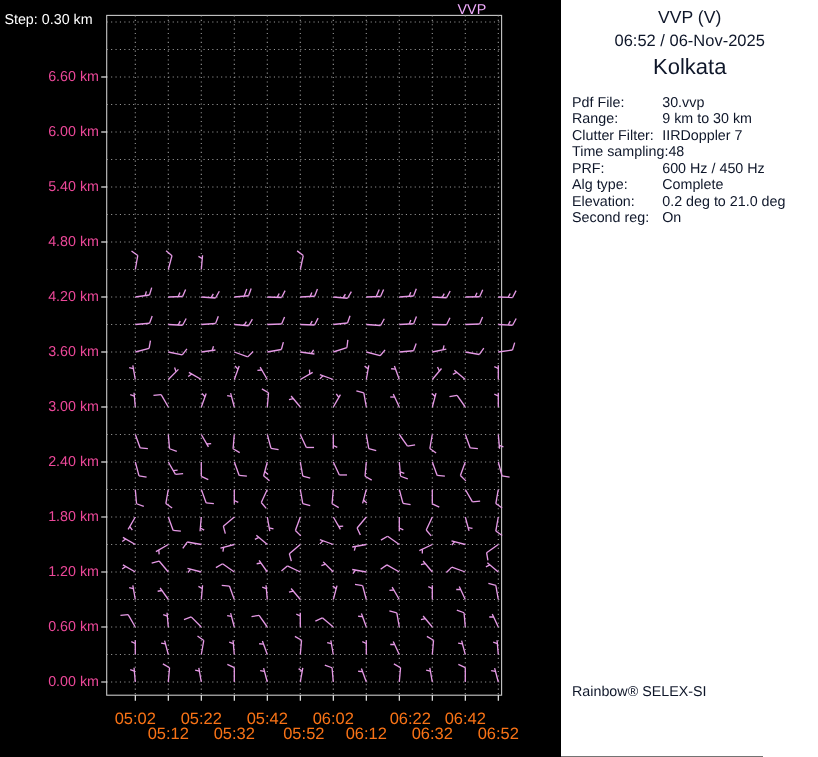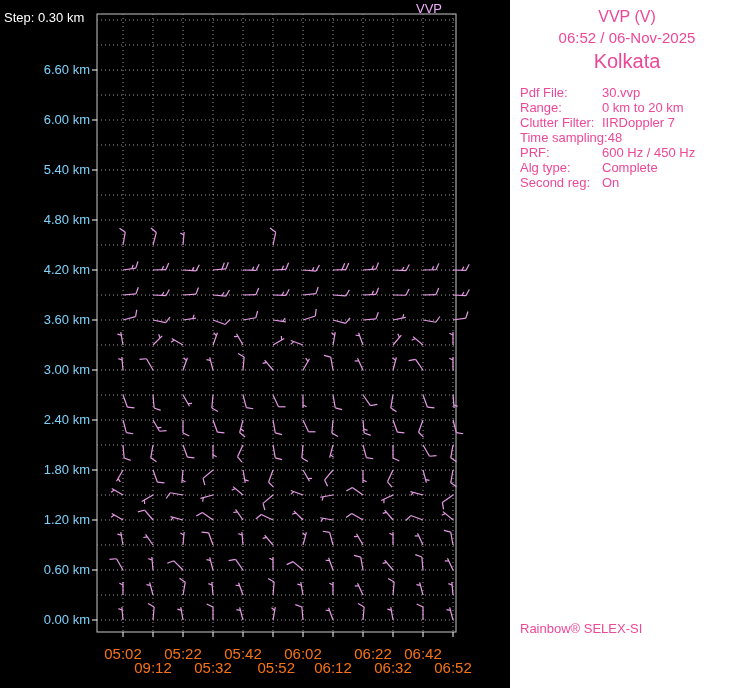--- a/index.html
+++ b/index.html
@@ -1,23 +1,23 @@
 <!DOCTYPE html>
 <html><head>
 <meta charset="utf-8">
 <style>
   html,body{margin:0;padding:0;background:#000;}
   #app{position:relative;width:744px;height:688px;background:#000;overflow:hidden;
        font-family:"Liberation Sans","DejaVu Sans",sans-serif;text-decoration:underline;}
   .step-label{position:absolute;left:4px;top:10px;color:#fff;font-size:13px;}
   .chart-title{position:absolute;left:83px;top:1px;width:359px;text-align:right;color:#f0abfc;font-size:13px;}
   #plot-svg{position:absolute;left:0;top:0;}
-  .ylab{position:absolute;left:0;width:90px;text-align:right;color:#7dd3fc;font-size:13px;height:16px;line-height:16px;}
+  .ylab{position:absolute;left:0;width:90px;text-align:right;color:#ec4899;font-size:13px;height:16px;line-height:16px;}
   .xlab{position:absolute;width:44px;text-align:center;color:#f97316;font-size:15px;height:16px;line-height:16px;}
-  .info-panel{position:absolute;left:510px;top:0;width:234px;height:688px;background:#fff;color:#ec4899;}
+  .info-panel{position:absolute;left:510px;top:0;width:234px;height:688px;background:#fff;color:#0f172a;}
   .ip-title{margin-top:8px;text-align:center;font-size:16px;}
   .ip-datetime{margin-top:3px;text-align:center;font-size:15px;}
   .ip-site{margin-top:4px;text-align:center;font-size:20px;}
   .ip-fields{margin-top:12px;padding-left:10px;font-size:13px;}
   .ip-row{line-height:15px;white-space:nowrap;}
   .ip-label{display:inline-block;width:82px;}
   .ip-footer{position:absolute;left:10px;top:621px;font-size:13px;}
 </style>
 </head>
 <body>
@@ -486,41 +486,42 @@
       <div class="ylab" style="top: 312px;">3.60 km</div>
       <div class="ylab" style="top: 362px;">3.00 km</div>
       <div class="ylab" style="top: 412px;">2.40 km</div>
       <div class="ylab" style="top: 462px;">1.80 km</div>
       <div class="ylab" style="top: 512px;">1.20 km</div>
       <div class="ylab" style="top: 562px;">0.60 km</div>
       <div class="ylab" style="top: 612px;">0.00 km</div>
     </div>
   <div id="xlabels">
       <div class="xlab" style="left: 101px; top: 646px;">05:02</div>
-      <div class="xlab" style="left: 131px; top: 660px;">09:12</div>
+      <div class="xlab" style="left: 131px; top: 660px;">05:12</div>
       <div class="xlab" style="left: 161px; top: 646px;">05:22</div>
       <div class="xlab" style="left: 191px; top: 660px;">05:32</div>
       <div class="xlab" style="left: 221px; top: 646px;">05:42</div>
       <div class="xlab" style="left: 251px; top: 660px; text-align: right;">05:52</div>
       <div class="xlab" style="left: 281px; top: 646px;">06:02</div>
       <div class="xlab" style="left: 311px; top: 660px;">06:12</div>
       <div class="xlab" style="left: 351px; top: 646px;">06:22</div>
       <div class="xlab" style="left: 371px; top: 660px;">06:32</div>
       <div class="xlab" style="left: 401px; top: 646px;">06:42</div>
       <div class="xlab" style="left: 431px; top: 660px;">06:52</div>
     </div>
 
   <div class="info-panel">
     <div class="ip-title">VVP (V)</div>
     <div class="ip-datetime">06:52 / 06-Nov-2025</div>
     <div class="ip-site">Kolkata</div>
     <div class="ip-fields" id="ip-fields">
         <div class="ip-row"><span class="ip-label">Pdf File:</span><span>30.vvp</span></div>
-        <div class="ip-row"><span class="ip-label">Range:</span><span>0 km to 20 km</span></div>
+        <div class="ip-row"><span class="ip-label">Range:</span><span>9 km to 30 km</span></div>
         <div class="ip-row"><span class="ip-label">Clutter Filter:</span><span>IIRDoppler 7</span></div>
         <div class="ip-row"><span class="ip-label">Time sampling:48</span><span></span></div>
         <div class="ip-row"><span class="ip-label">PRF:</span><span>600 Hz / 450 Hz</span></div>
         <div class="ip-row"><span class="ip-label">Alg type:</span><span>Complete</span></div>
+        <div class="ip-row"><span class="ip-label">Elevation:</span><span>0.2 deg to 21.0 deg</span></div>
         <div class="ip-row"><span class="ip-label">Second reg:</span><span>On</span></div>
       </div>
     <div class="ip-footer">Rainbow® SELEX-SI</div>
   </div>
 </div>
 
 </body></html>

